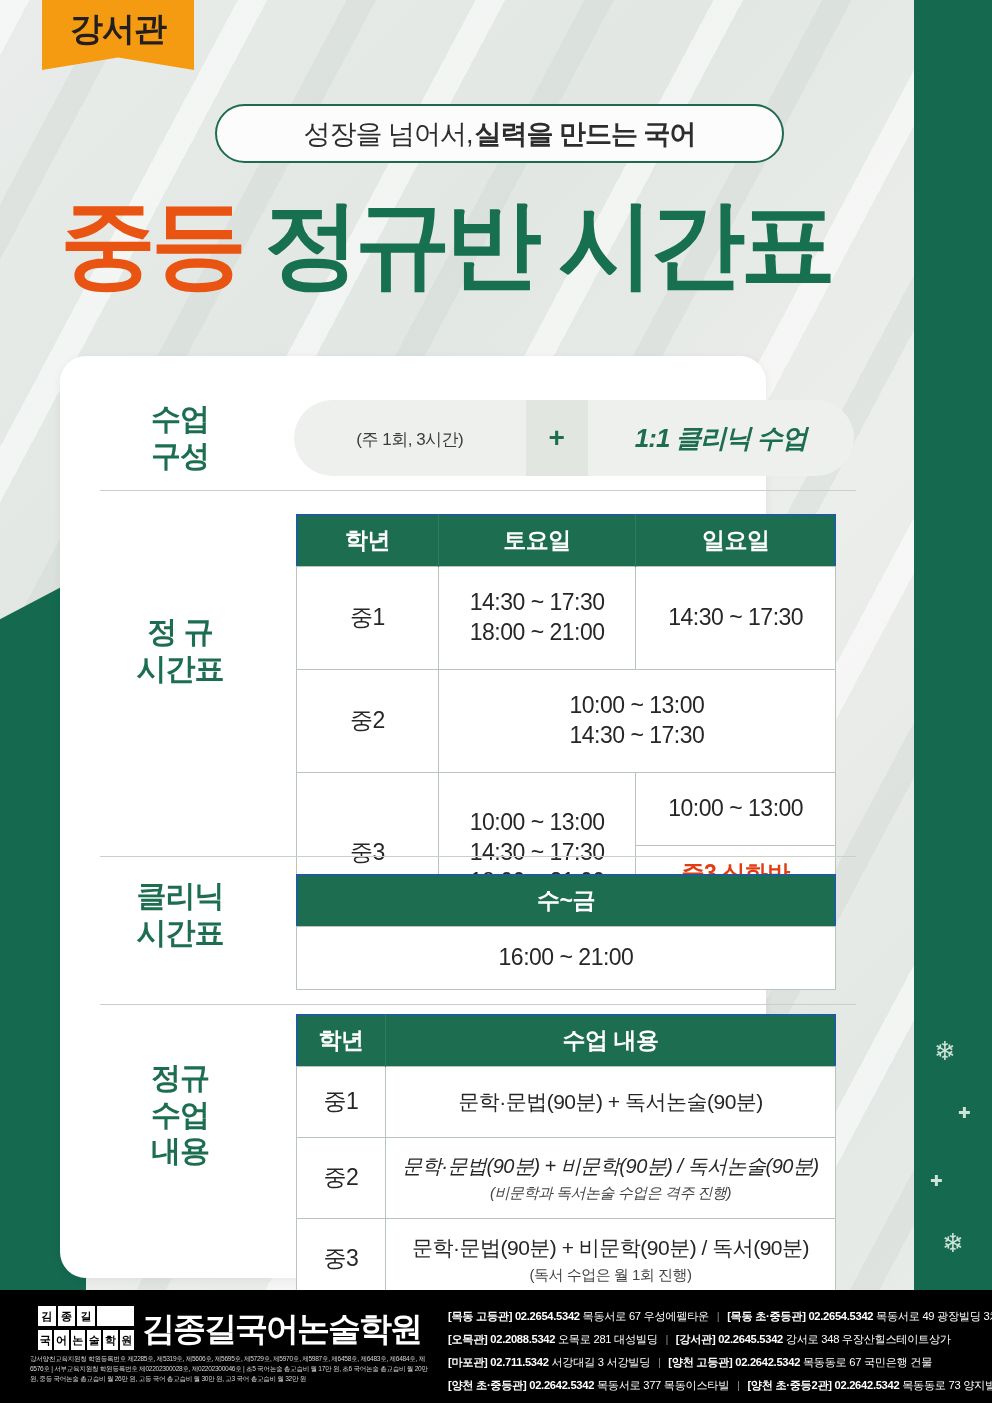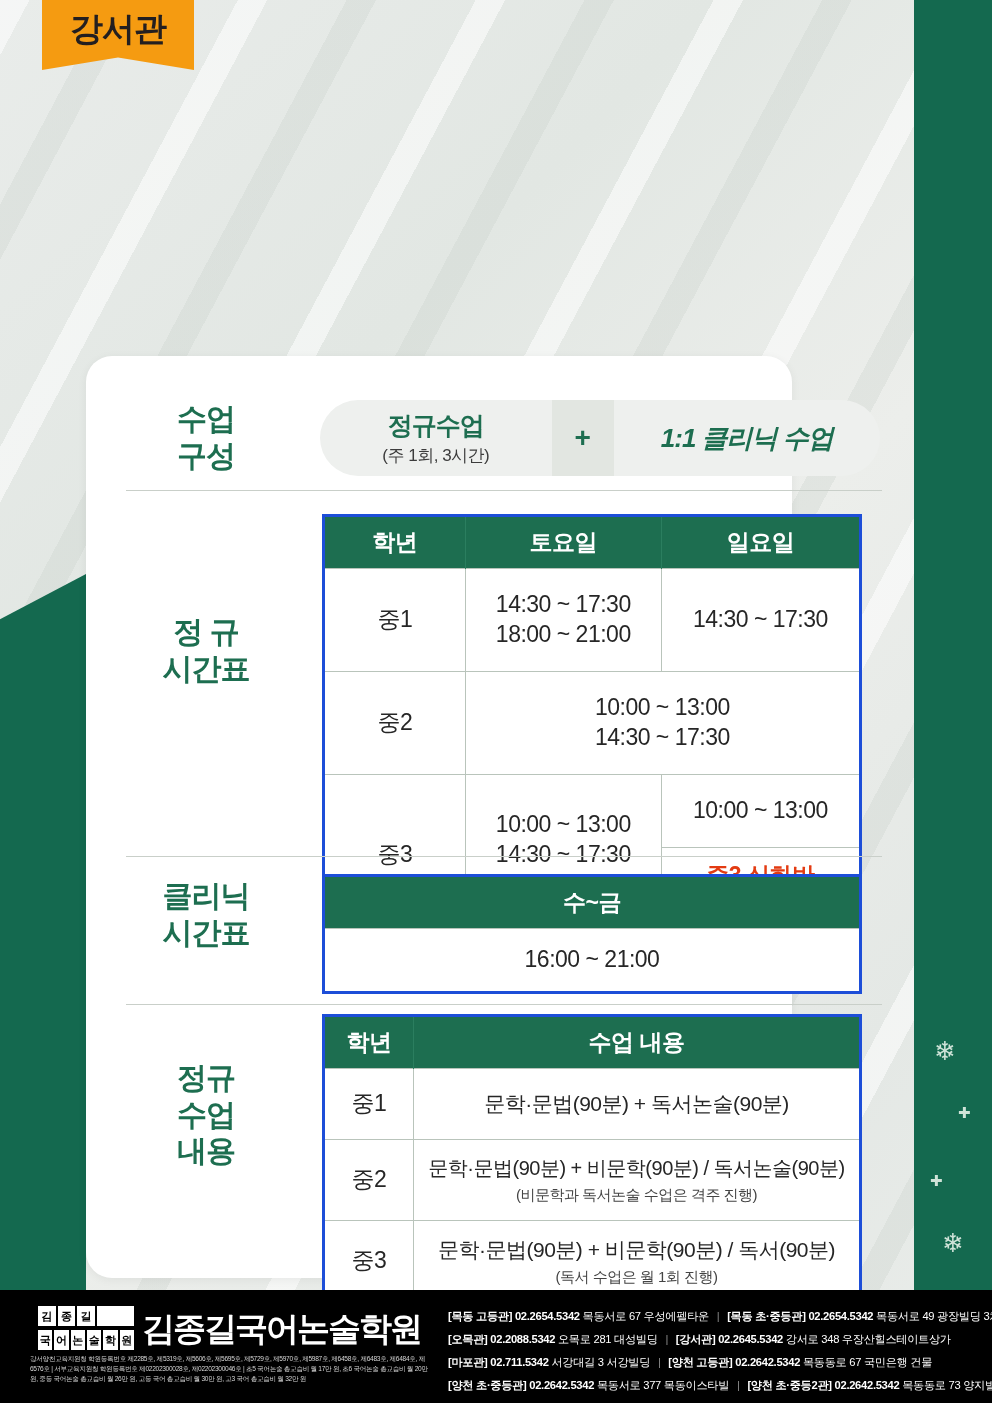--- a/index.html
+++ b/index.html
@@ -57,21 +57,21 @@
   .title{
     position:absolute;left:60px;top:196px;width:880px;
     font-size:96px;font-weight:bold;letter-spacing:-5px;line-height:1;
     white-space:nowrap;
   }
   .title .t-orange{color:#ea5413;}
   .title .t-green{color:#17704f;}
 
   
   .card{
-    position:absolute;left:86px;top:356px;width:706px;height:922px;
+    position:absolute;left:60px;top:356px;width:706px;height:922px;
     background:#ffffff;border-radius:26px;
     box-shadow:0 2px 10px rgba(0,0,0,0.06);
   }
   .sec-label{
     color:#1d6e50;font-weight:bold;font-size:30px;line-height:1.22;
     text-align:center;letter-spacing:-1px;width:200px;
   }
 
   
   .comp-wrap{position:absolute;left:20px;top:30px;width:796px;height:104px;display:flex;align-items:center;}
@@ -86,21 +86,21 @@
     width:62px;height:76px;background:#e2e6e1;display:flex;align-items:center;justify-content:center;
     color:#1d6e50;font-size:28px;font-weight:bold;
   }
   .comp-right{flex:1.15;text-align:center;color:#1d6e50;font-size:26px;font-weight:bold;letter-spacing:-1px;font-style:italic;}
 
   .divider{position:absolute;left:40px;width:756px;height:1px;background:#c9cfc9;}
 
   
   table{border-collapse:collapse;width:100%;}
   .tbl{
-    position:absolute;border:3px solid #1d4ed8;
+    position:absolute;border:1px solid #1d4ed8;
   }
   .tbl th{
     background:#1d6e50;color:#fff;font-size:23px;font-weight:bold;
     padding:10px 0;letter-spacing:-0.5px;border-right:1px solid #2b7e5f;
   }
   .tbl th:last-child{border-right:none;}
   .tbl td{
     border:1px solid #b9c4bb;text-align:center;color:#262626;
     font-size:23px;letter-spacing:-0.5px;line-height:1.3;padding:10px 4px;
     background:#fff;
@@ -154,32 +154,39 @@
 
   <div class="snow" style="left:934px;top:1036px;font-size:26px;">❄</div>
   <div class="snow" style="left:958px;top:1104px;font-size:15px;">✚</div>
   <div class="snow" style="left:930px;top:1172px;font-size:15px;">✚</div>
   <div class="snow" style="left:942px;top:1228px;font-size:26px;">❄</div>
 
   <div class="badge">
     <span>강서관</span>
   </div>
 
-
+  <div class="slogan">
+    <span>성장을 넘어서, </span>
+      <b>실력을 만드는 국어</b>
+  </div>
+
+  <div class="title">
+    <span class="t-orange">중등</span>
+    <span class="t-green">정규반 시간표</span>
+  </div>
 
   <div class="card">
 
     <div class="comp-wrap">
       <div class="sec-label">
         <div>수업</div>
         <div>구성</div>
       </div>
       <div class="comp-bar">
         <div class="comp-left">
-          <div class="l1">정규수업</div>
           <div class="l2">(주 1회, 3시간)</div>
         </div>
         <div class="comp-plus">+</div>
         <div class="comp-right">1:1 클리닉 수업</div>
       </div>
     </div>
 
     <div class="divider" style="top:134px;"></div>
 
     <div class="sec-label" style="position:absolute;left:20px;top:258px;">
@@ -258,21 +265,21 @@
           <th>수업 내용</th>
         </tr>
       </thead>
       <tbody>
         <tr>
           <td class="grade-cell" style="height:50px;">중1</td>
           <td style="font-size:21px;">문학·문법(90분) + 독서논술(90분)</td>
         </tr>
         <tr>
           <td class="grade-cell" style="height:60px;">중2</td>
-          <td style="font-size:20px;">
+          <td style="font-size:20px;font-style:italic;">
             <span>문학·문법(90분) + 비문학(90분) / 독서논술(90분)</span>
             <span class="note">(비문학과 독서논술 수업은 격주 진행)</span>
           </td>
         </tr>
         <tr>
           <td class="grade-cell" style="height:60px;">중3</td>
           <td style="font-size:21px;">
             <span>문학·문법(90분) + 비문학(90분) / 독서(90분)</span>
             <span class="note">(독서 수업은 월 1회 진행)</span>
           </td>

